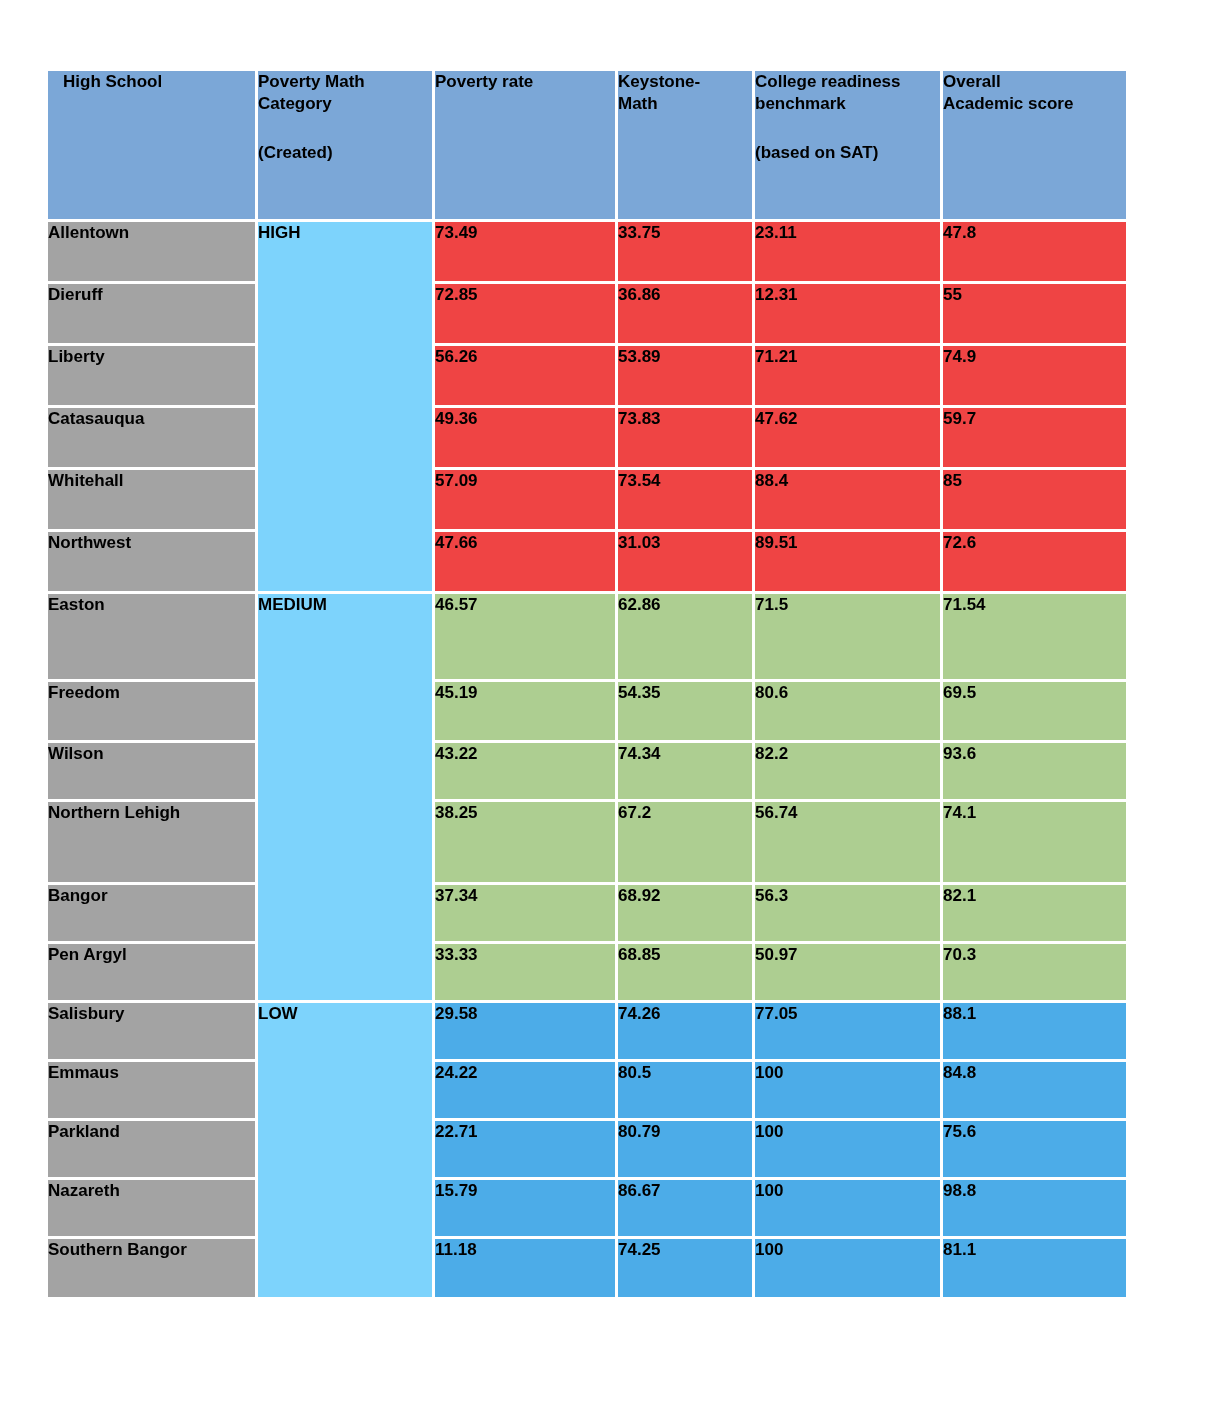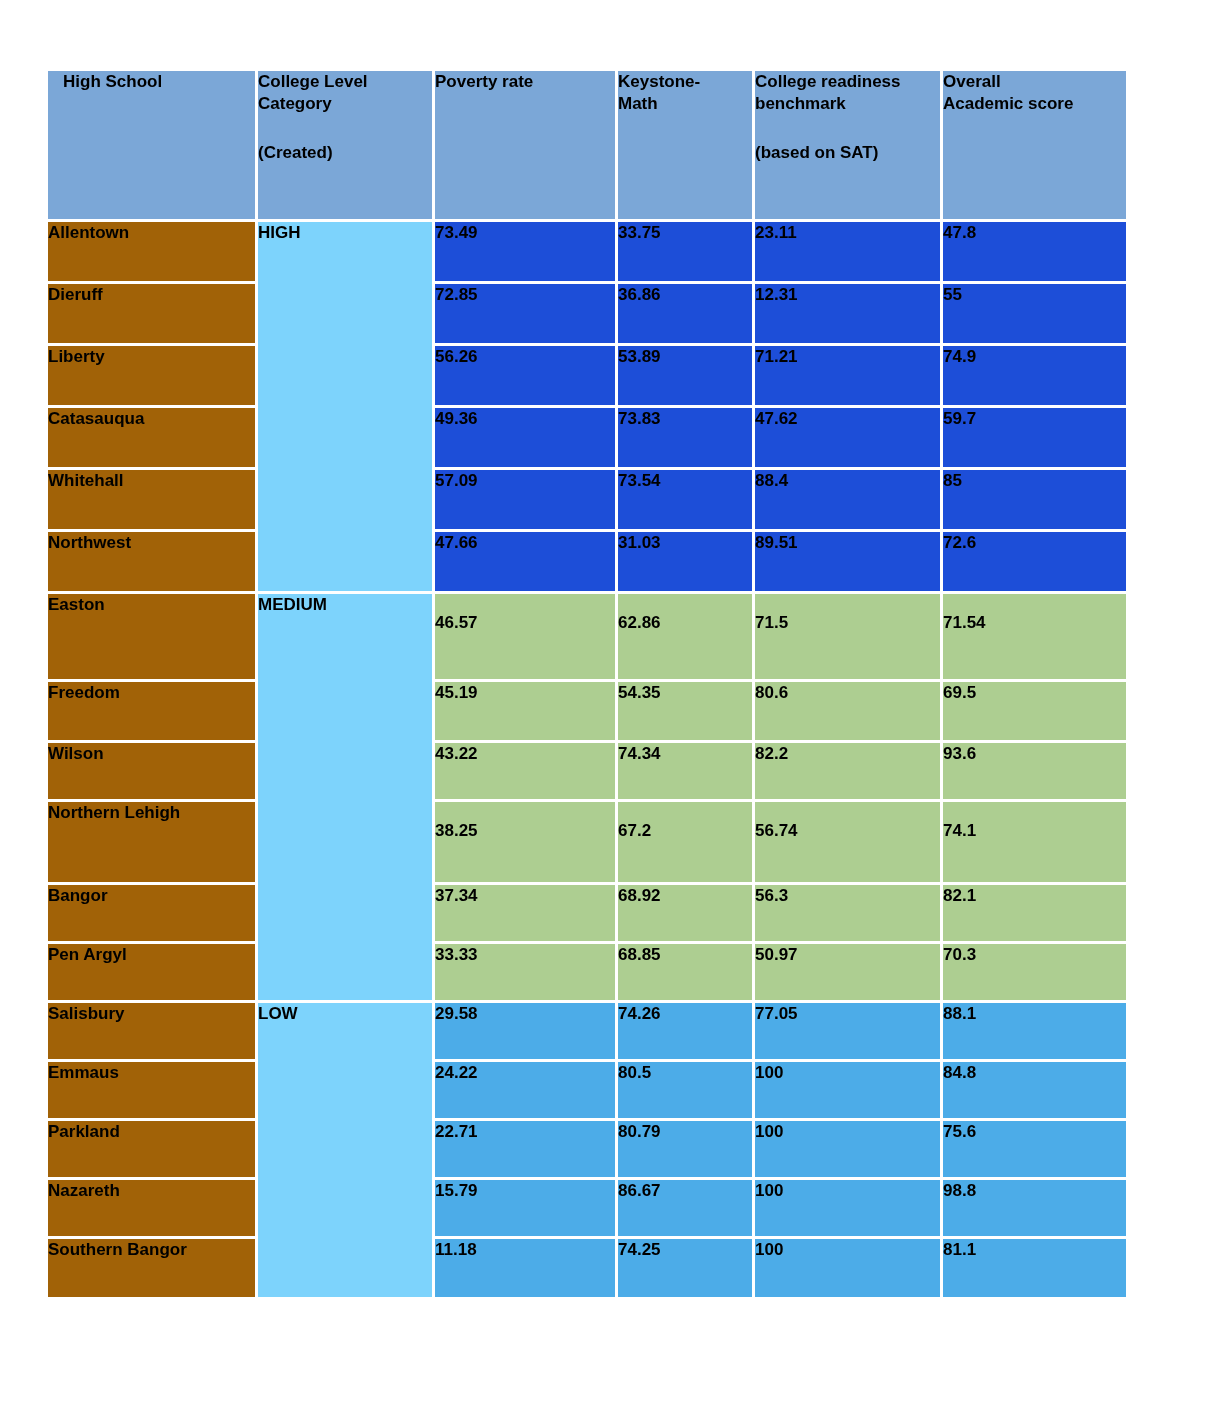--- a/index.html
+++ b/index.html
@@ -58,45 +58,45 @@
     padding: 17px 10px 0 10px;
     box-sizing: border-box;
     font-size: 17.5px;
   }
   th.hdr .hline { display: block; }
   th.hdr .hgap  { display: block; height: 26px; }
   th.hdr.first { padding-left: 15px; }
 
   
   td.school {
-    background: #a16207;
+    background: #a3a3a3;
     padding: 0 8px 0 8px;
     box-sizing: border-box;
     vertical-align: middle;
   }
 
   
   td.category {
     background: #7dd3fc;
     padding: 0 10px;
     box-sizing: border-box;
     vertical-align: middle;
     font-size: 17.5px;
   }
 
   
   td.val {
     padding: 5px 0 0 7px;
     box-sizing: border-box;
     vertical-align: top;
   }
-  td.val.tall { padding-top: 18px; }
-
-  
-  tr.g-high    td.val { background: #1d4ed8; margin-top: 31px; }
+  td.val.tall { }
+
+  
+  tr.g-high    td.val { background: #ef4444; margin-top: 31px; }
   tr.g-medium  td.val { background: #ADCE91; }
   tr.g-low     td.val { background: #4CACE8; }
 </style>
 </head>
 <body>
 
 <div id="table-wrap">
   <table class="data-table">
     <colgroup>
       <col class="c-school">
@@ -105,21 +105,21 @@
       <col class="c-key">
       <col class="c-coll">
       <col class="c-overall">
     </colgroup>
     <thead>
       <tr id="header-row">
           <th class="hdr first">
             <span class="hline">High School</span>
           </th>
           <th class="hdr">
-            <span class="hline">College Level</span>
+            <span class="hline">Poverty Math</span>
             <span class="hline">Category</span>
             <span class="hgap"></span>
             <span class="hline">(Created)</span>
           </th>
           <th class="hdr">
             <span class="hline">Poverty rate</span>
           </th>
           <th class="hdr">
             <span class="hline">Keystone-</span>
             <span class="hline">Math</span>

